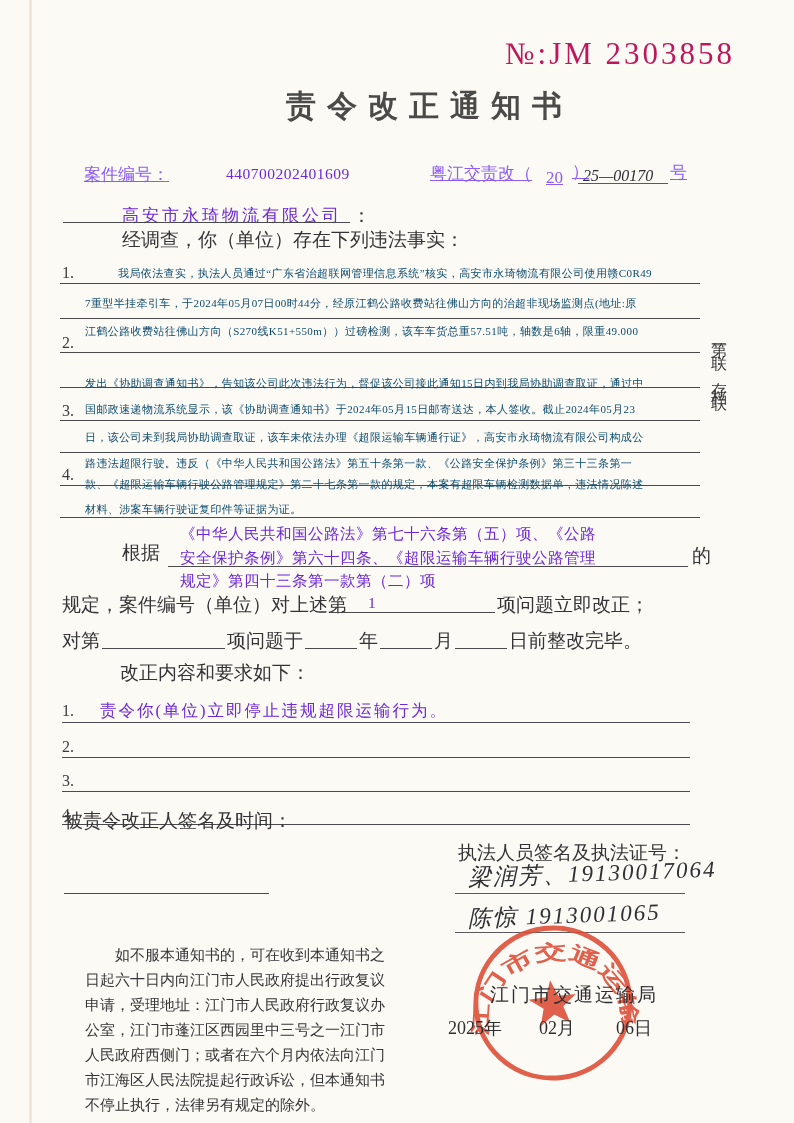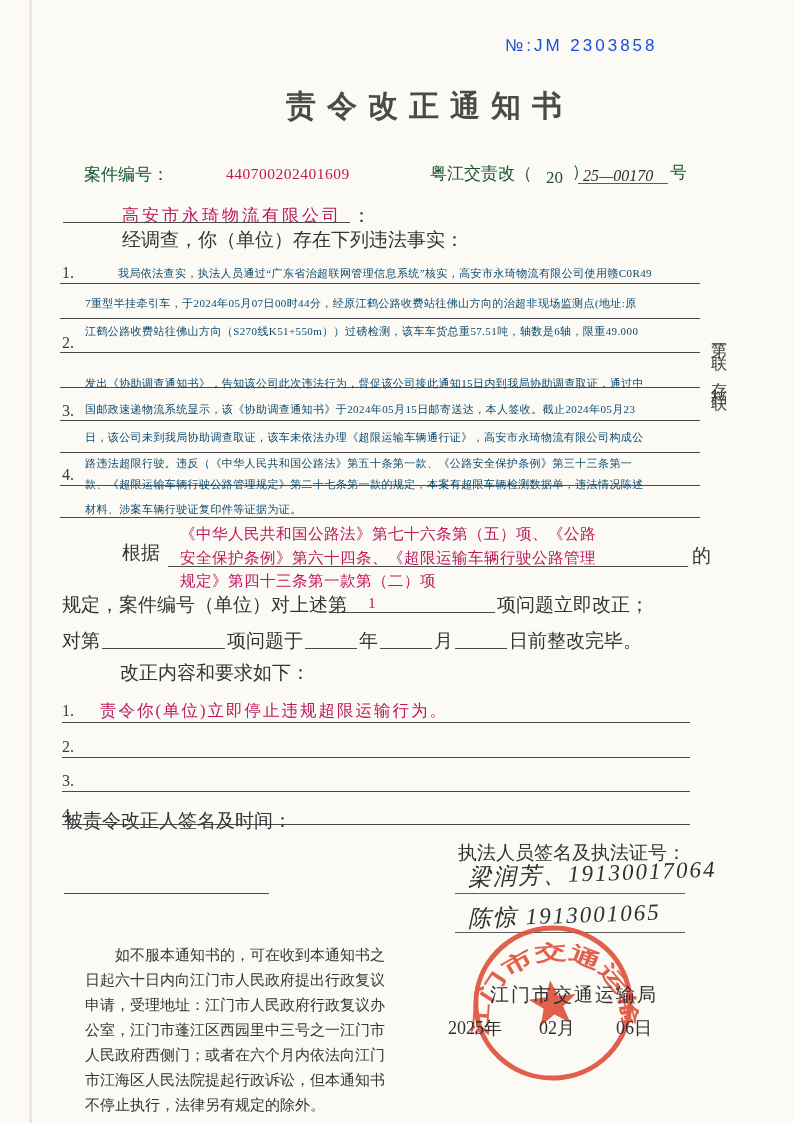--- a/index.html
+++ b/index.html
@@ -3,26 +3,26 @@
 <meta charset="utf-8">
 <style>
   html,body{margin:0;padding:0;background:#e8e8e8;}
   #page{position:relative;width:794px;height:1123px;margin:0 auto;overflow:hidden;
         background:#fcfaf5;font-family:"Liberation Serif","DejaVu Serif",serif;color:#38383a;}
   #page::before{content:"";position:absolute;left:29px;top:0;width:3px;height:100%;
         background:#f1e2d2;opacity:.8;}
   .abs{position:absolute;white-space:nowrap;}
   .rule{position:absolute;height:0;border-bottom:1.5px solid #4a4a4c;}
   .rule.thin{border-bottom-width:1px;border-bottom-color:#5a5a5c;}
-  .serial{font-family:Liberation Sans, sans-serif;font-size:17px;letter-spacing:3px;color:#1d4ed8;}
+  .serial{font-family:Liberation Serif, serif;font-size:31px;letter-spacing:3px;color:#be185d;}
   .title{font-size:30px;letter-spacing:11px;font-weight:600;color:#4a4a48;}
-  .formtext{font-size:17px;color:#14532d;}
+  .formtext{font-size:17px;color:#8b5cf6;text-decoration:underline;}
   .formbig{font-size:19px;color:#343436;}
   .machine{font-size:11px;color:#0c4a6e;letter-spacing:.4px;}
-  .machine2{font-size:15.5px;color:#be185d;letter-spacing:.5px;}
+  .machine2{font-size:15.5px;color:#6d28d9;letter-spacing:.5px;}
   .itemnum{font-size:16px;color:#3c3c3e;}
   .hw{font-style:italic;color:#2e3033;}
   .sig{font-size:23px;transform:rotate(-2deg);letter-spacing:2px;}
   .vertical{writing-mode:vertical-rl;font-size:16px;letter-spacing:6px;color:#3a3a3c;}
   .sealwrap{position:absolute;left:462px;top:920px;width:182px;height:168px;
         transform:rotate(-7deg);opacity:.88;}
   .overseal{color:#2f2f31;}
 </style>
 </head>
 <body>

